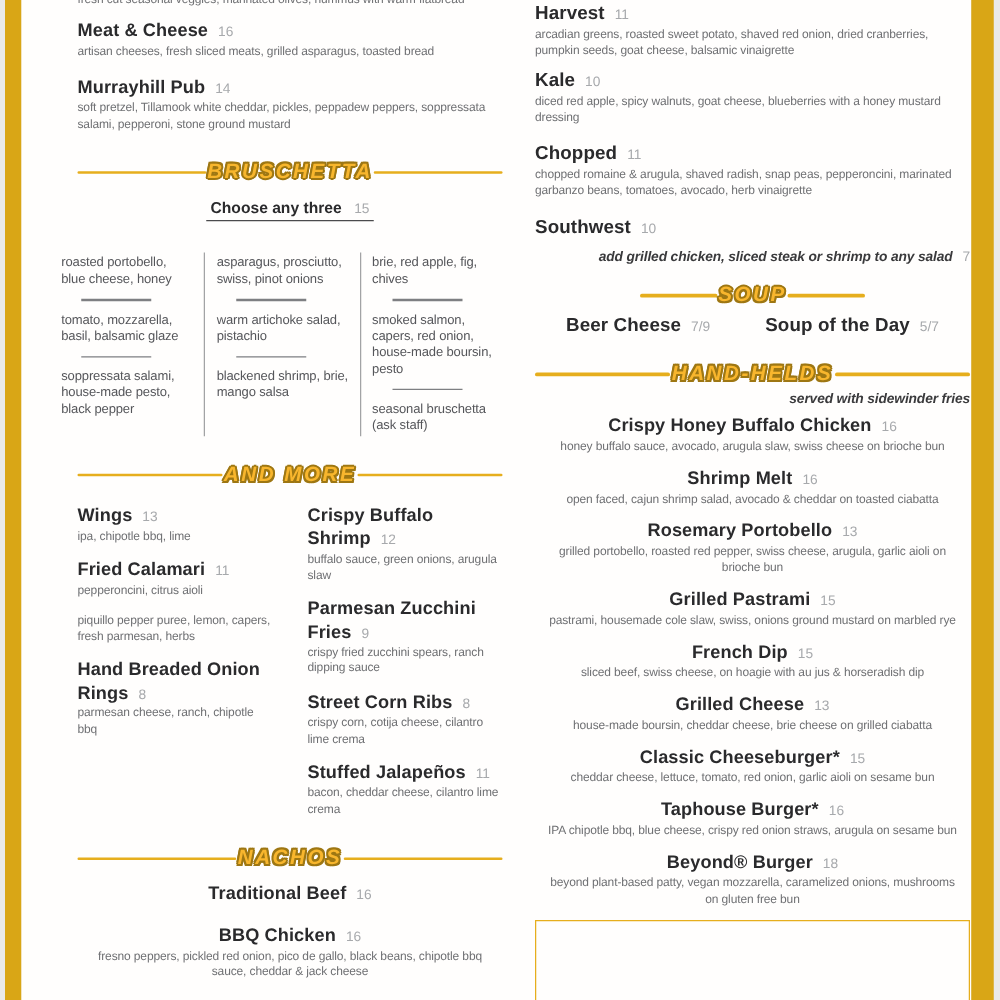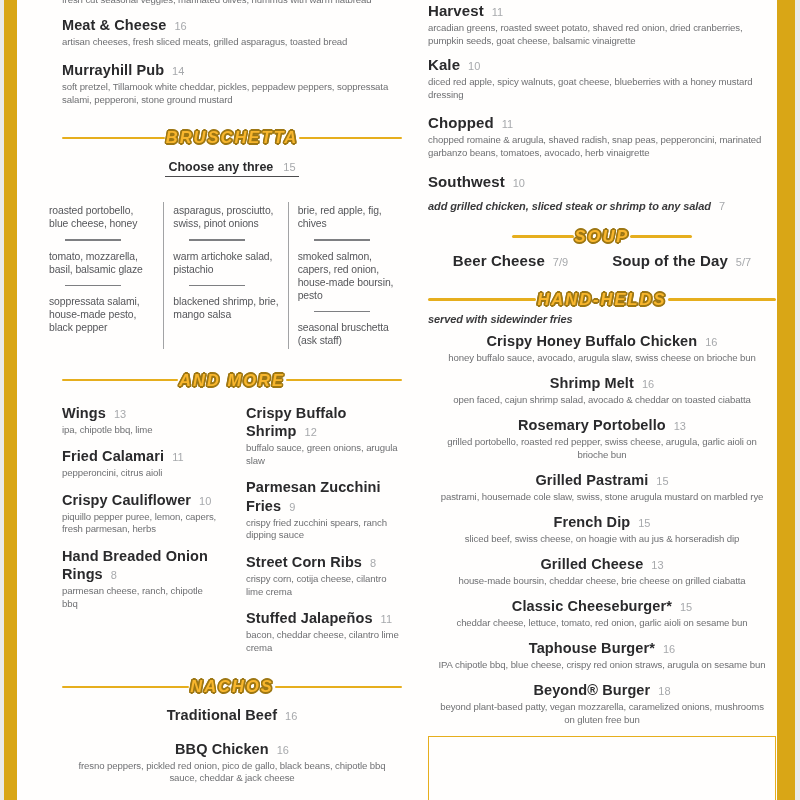--- a/index.html
+++ b/index.html
@@ -52,21 +52,21 @@
   .bgrid{display:flex;margin-left:-22px;width:372px;margin-bottom:4px;justify-content:center;}
   .bcol{flex:1;padding:2px 9px;}
   .bcol + .bcol{border-left:1px solid #a2a3a5;}
   .bopt{color:#55565a;font-size:10.4px;line-height:1.25;letter-spacing:-.1px;}
   .bsep{width:56px;height:1.2px;background:#7e7f82;margin:9px 0 9px 16px;}
 
   
   .tc{display:flex;gap:28px;}
   .tc > div{flex:1;}
 
-  .note{font-weight:700;font-style:italic;color:#3a3a3c;font-size:11px;text-align:left;letter-spacing:-.1px;}
+  .note{font-weight:700;font-style:italic;color:#3a3a3c;font-size:11px;text-align:right;letter-spacing:-.1px;}
   .note .pr{font-style:normal;}
 
   .soup-row{display:flex;justify-content:center;gap:44px;margin-top:2px;}
   .soup-row .nm{font-size:15px;}
 
   .hh .mi{margin-bottom:9.5px;}
   .foot{margin:2px 0 0;}
 
   .dbox{border:1.6px solid #e6ae1d;margin-top:9px;padding:7px 8px 30px;height:300px;box-sizing:border-box;}
 
@@ -138,21 +138,20 @@
     <div>
       <div class="mi">
         <div class="head"><span class="nm">Wings</span><span class="pr">13</span></div>
         <div class="ds">ipa, chipotle bbq, lime</div>
       </div>
       <div class="mi">
         <div class="head"><span class="nm">Fried Calamari</span><span class="pr">11</span></div>
         <div class="ds">pepperoncini, citrus aioli</div>
       </div>
       <div class="mi">
-        <div class="head"><span class="nm">Crispy Cauliflower</span><span class="pr">10</span></div>
         <div class="ds">piquillo pepper puree, lemon, capers, fresh parmesan, herbs</div>
       </div>
       <div class="mi">
         <div class="head"><span class="nm">Hand Breaded Onion Rings</span><span class="pr">8</span></div>
         <div class="ds">parmesan cheese, ranch, chipotle bbq</div>
       </div>
     </div>
     <div>
       <div class="mi">
         <div class="head"><span class="nm">Crispy Buffalo Shrimp</span><span class="pr">12</span></div>
@@ -239,21 +238,21 @@
     <div class="mi c">
       <div class="head"><span class="nm">Shrimp Melt</span><span class="pr">16</span></div>
       <div class="ds">open faced, cajun shrimp salad, avocado &amp; cheddar on toasted ciabatta</div>
     </div>
     <div class="mi c">
       <div class="head"><span class="nm">Rosemary Portobello</span><span class="pr">13</span></div>
       <div class="ds">grilled portobello, roasted red pepper, swiss cheese, arugula, garlic aioli on brioche bun</div>
     </div>
     <div class="mi c">
       <div class="head"><span class="nm">Grilled Pastrami</span><span class="pr">15</span></div>
-      <div class="ds">pastrami, housemade cole slaw, swiss, stone arugula mustard on marbled rye</div>
+      <div class="ds">pastrami, housemade cole slaw, swiss, onions ground mustard on marbled rye</div>
     </div>
     <div class="mi c">
       <div class="head"><span class="nm">French Dip</span><span class="pr">15</span></div>
       <div class="ds">sliced beef, swiss cheese, on hoagie with au jus &amp; horseradish dip</div>
     </div>
     <div class="mi c">
       <div class="head"><span class="nm">Grilled Cheese</span><span class="pr">13</span></div>
       <div class="ds">house-made boursin, cheddar cheese, brie cheese on grilled ciabatta</div>
     </div>
     <div class="mi c">

